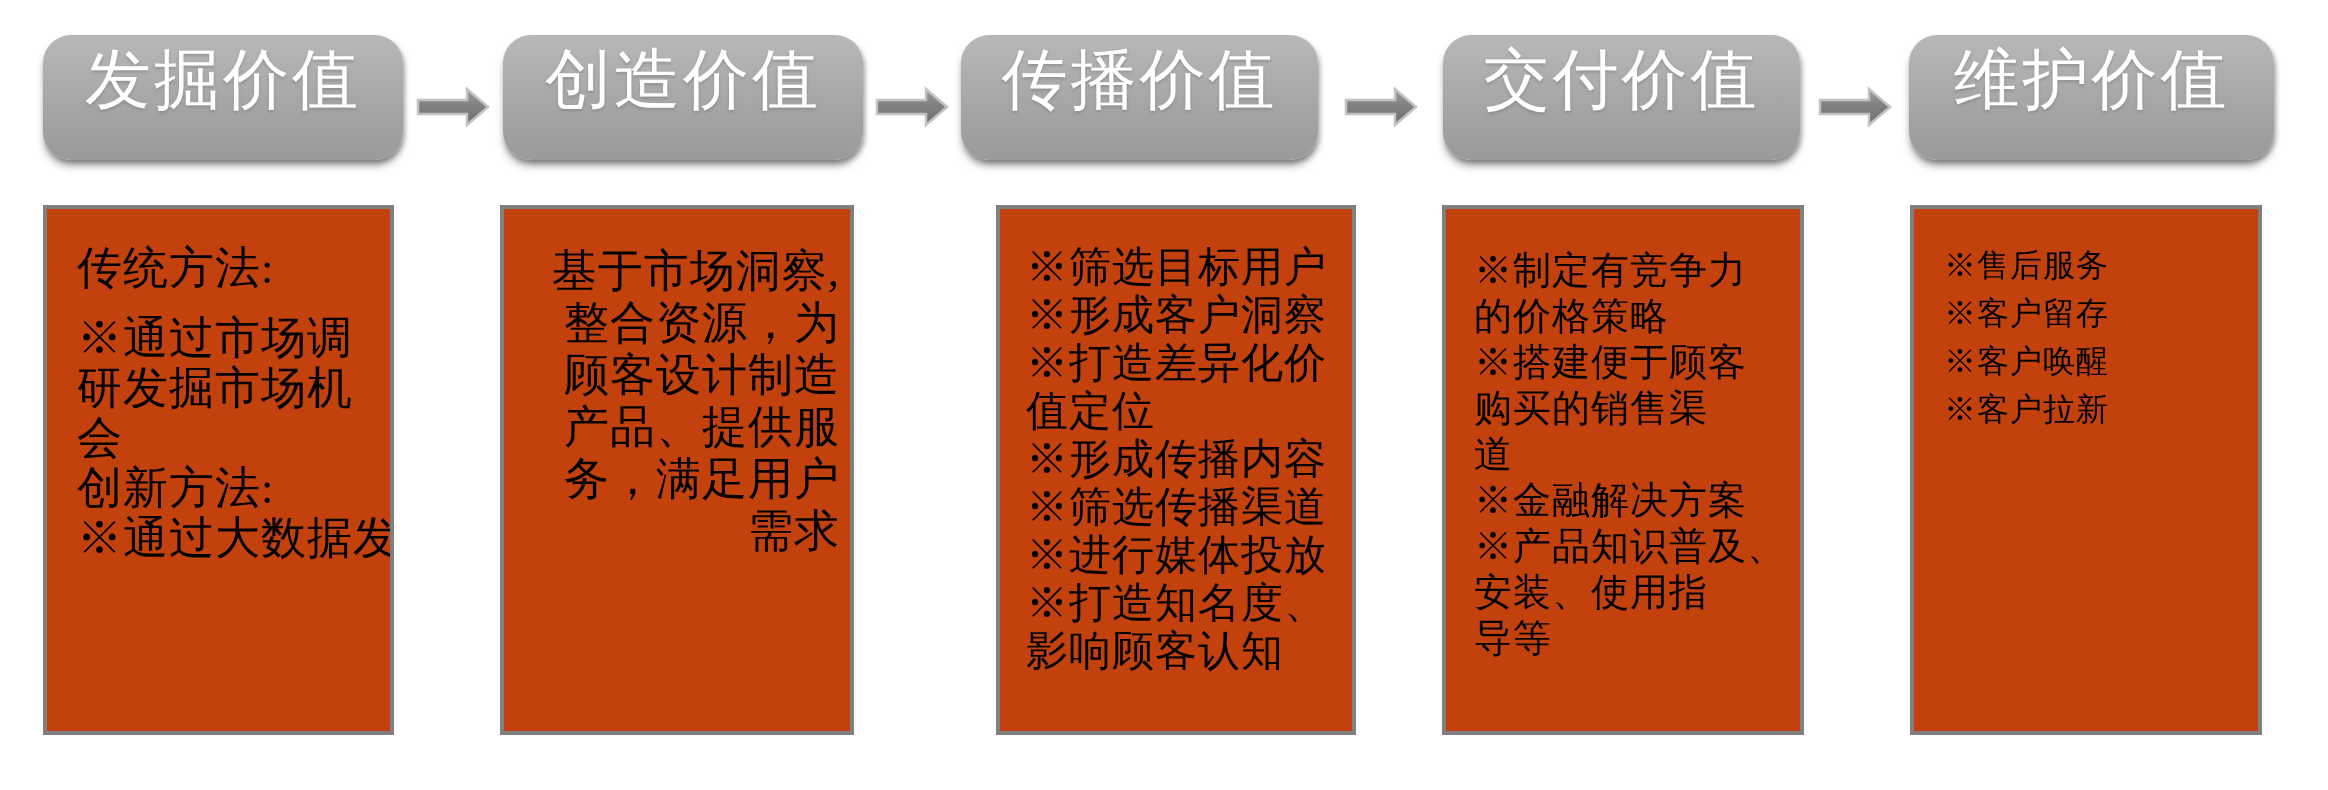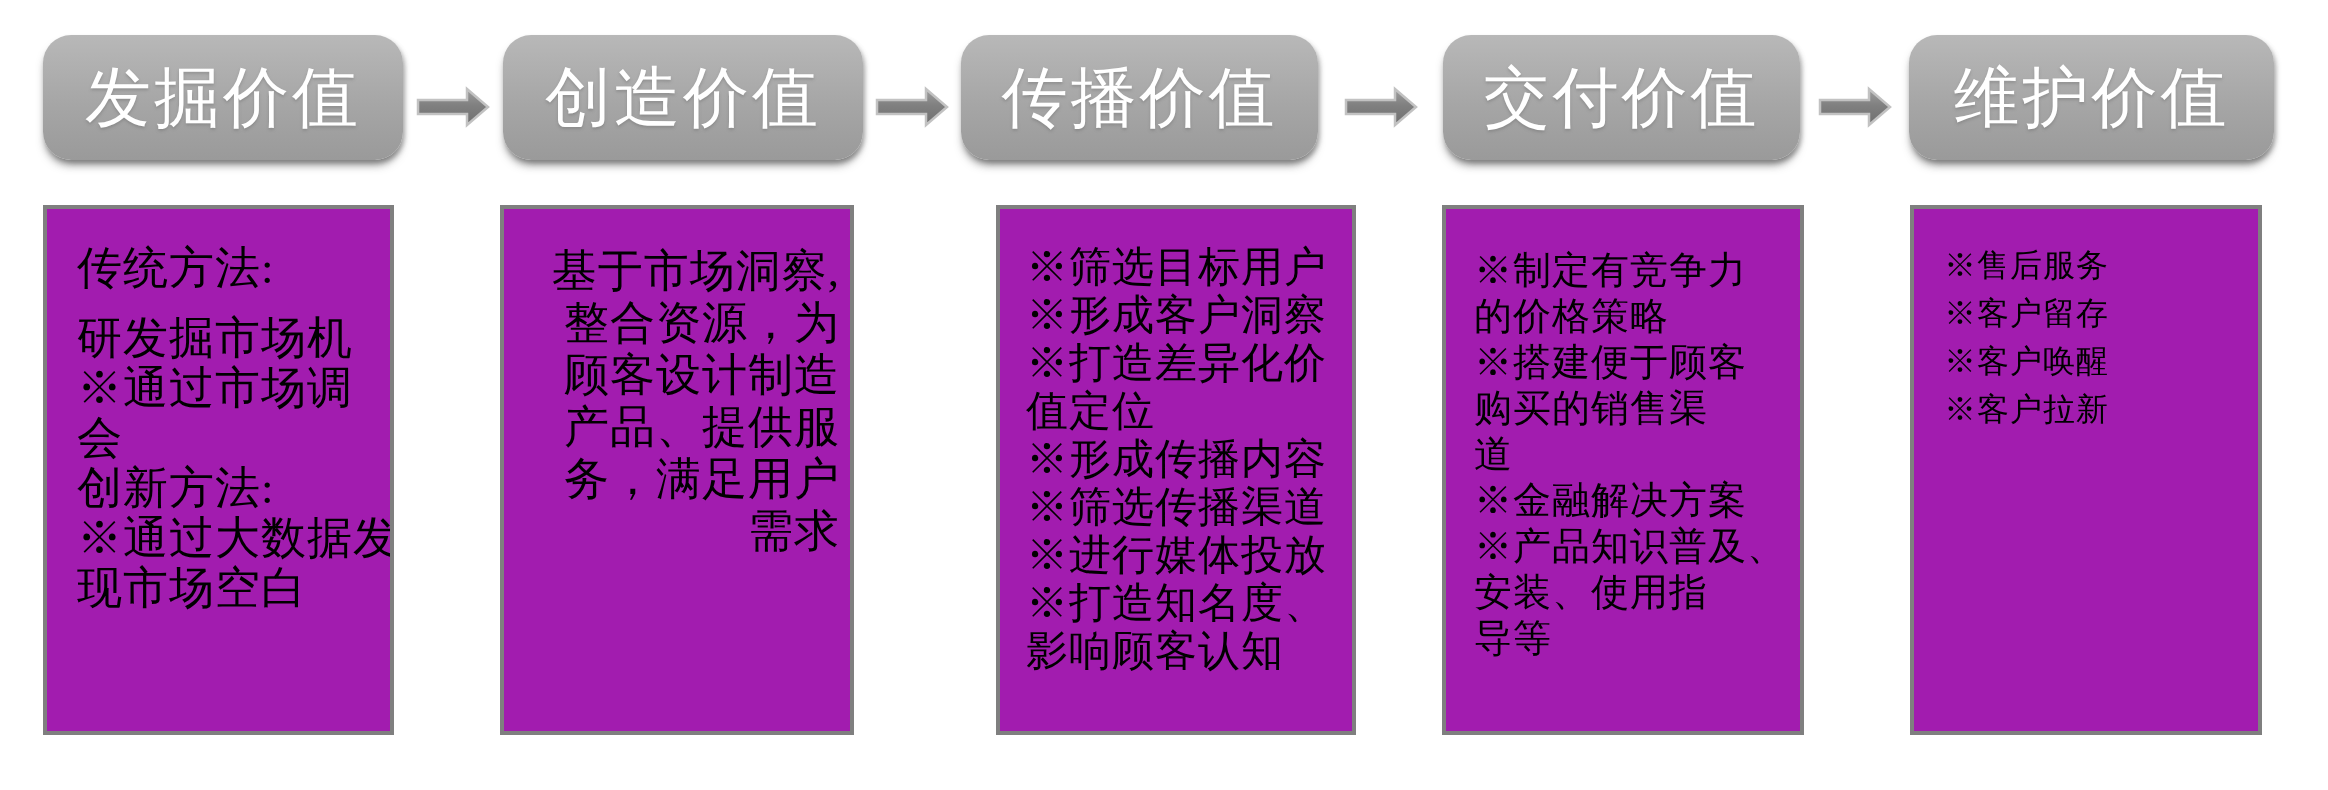--- a/index.html
+++ b/index.html
@@ -17,37 +17,36 @@
   }
   .stage { position: absolute; top: 0; }
   .stage-header {
     position: absolute;
     top: 35px;
     height: 125px;
     border-radius: 28px;
     background: linear-gradient(180deg, var(--hdr-top, #b8b8b8) 0%, #a6a6a6 55%, var(--hdr-bot, #9a9a9a) 100%);
     box-shadow: 0 7px 8px -2px rgba(60,60,60,0.55), 2px 3px 4px rgba(90,90,90,0.35);
     display: flex;
-    align-items: center;
     justify-content: center;
   }
   .stage-title {
     color: var(--hdr-text, #ffffff);
     font-family: "Liberation Sans", "DejaVu Sans", sans-serif;
     font-size: 66px;
     font-weight: 400;
     letter-spacing: 3px;
     white-space: nowrap;
     text-shadow: 0 2px 3px rgba(110,110,110,0.45);
   }
   .stage-box {
     position: absolute;
     top: 205px;
     height: 530px;
-    background: #a21caf;
+    background: #c2410c;
     border: 4px solid var(--box-border, #7f7f7f);
     box-sizing: border-box;
     color: var(--body-text, #000000);
     overflow: hidden;
   }
   .line {
     white-space: nowrap;
     letter-spacing: 1px;
   }
   .para-gap { width: 100%; }
@@ -72,26 +71,25 @@
 </svg>
 
 <div class="canvas" id="canvas">
   <div class="stage">
     <div class="stage-header" style="left: 43px; width: 360px;">
       <span class="stage-title">发掘价值</span>
     </div>
     <div class="stage-box" style="left: 43px; width: 351px; padding-top: 34px; padding-left: 30px; padding-right: 10px; font-size: 45px; line-height: 50px;">
         <div class="line">传统方法:</div>
         <div class="para-gap" style="height: 20px;"></div>
+        <div class="line">※通过市场调</div>
         <div class="line">研发掘市场机</div>
-        <div class="line">※通过市场调</div>
         <div class="line">会</div>
         <div class="line">创新方法:</div>
         <div class="line">※通过大数据发</div>
-        <div class="line">现市场空白</div>
       </div>
   </div>
 
   <div class="stage">
     <div class="stage-header" style="left: 503px; width: 360px;">
       <span class="stage-title">创造价值</span>
     </div>
     <div class="stage-box" style="left: 500px; width: 354px; padding-top: 36px; padding-left: 26px; padding-right: 10px; font-size: 45px; line-height: 52px; text-align: right;">
         <div class="line">基于市场洞察,</div>
         <div class="line">整合资源，为</div>

